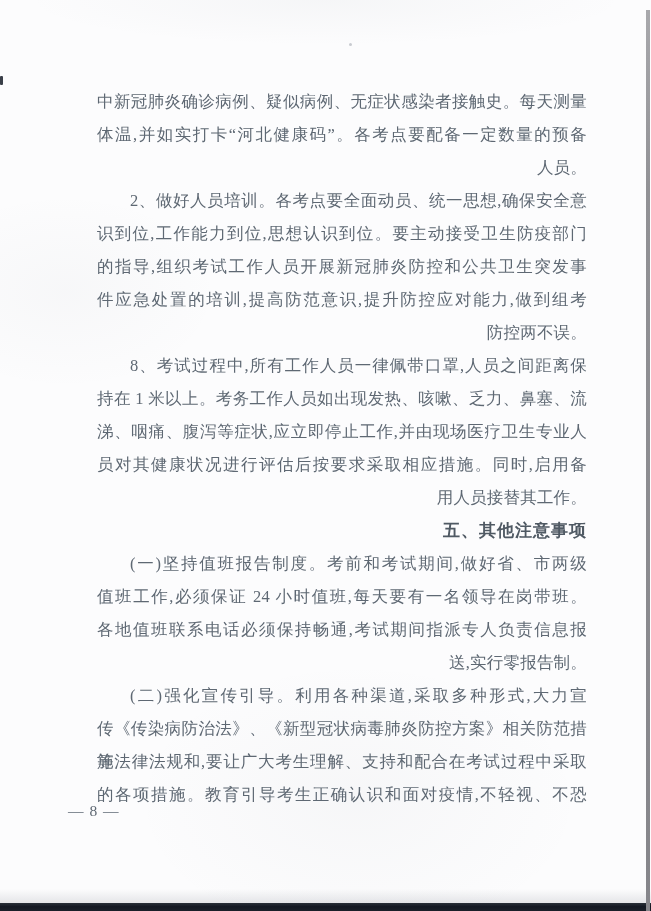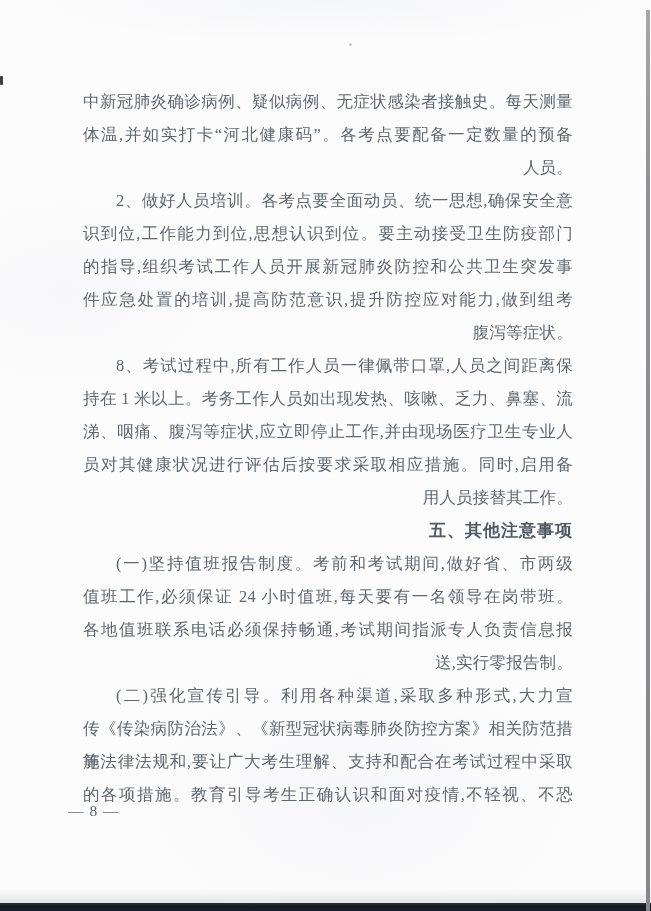--- a/index.html
+++ b/index.html
@@ -10,21 +10,21 @@
     overflow: hidden;
     background:
       radial-gradient(ellipse 220px 140px at 10% 32%, rgba(90,100,110,0.03), transparent 70%),
       radial-gradient(ellipse 320px 200px at 55% 88%, rgba(90,100,110,0.035), transparent 70%),
       radial-gradient(ellipse 400px 60px at 50% 0%, rgba(120,130,140,0.05), transparent 75%),
       var(--paper, #fcfcfd);
     font-family: "Liberation Serif", "DejaVu Serif", serif;
   }
   .doc-text {
     position: absolute;
-    left: 83px;
+    left: 97px;
     top: 85px;
     width: 490px;
     color: var(--ink, #5e6873);
     font-size: 16.5px;
     line-height: 33px;
   }
   .para { margin: 0; }
   .line {
     height: 33px;
     line-height: 33px;
@@ -105,21 +105,21 @@
       <div class="para body">
         <div class="line fill">中新冠肺炎确诊病例、疑似病例、无症状感染者接触史。每天测量</div>
         <div class="line fill">体温,并如实打卡“河北健康码”。各考点要配备一定数量的预备</div>
         <div class="line">人员。</div>
       </div>
       <div class="para body">
         <div class="line fill indent">2、做好人员培训。各考点要全面动员、统一思想,确保安全意</div>
         <div class="line fill">识到位,工作能力到位,思想认识到位。要主动接受卫生防疫部门</div>
         <div class="line fill">的指导,组织考试工作人员开展新冠肺炎防控和公共卫生突发事</div>
         <div class="line fill">件应急处置的培训,提高防范意识,提升防控应对能力,做到组考</div>
-        <div class="line">腹泻等症状。</div>
+        <div class="line">防控两不误。</div>
       </div>
       <div class="para body">
         <div class="line fill indent">8、考试过程中,所有工作人员一律佩带口罩,人员之间距离保</div>
         <div class="line fill">持在 1 米以上。考务工作人员如出现发热、咳嗽、乏力、鼻塞、流</div>
         <div class="line fill">涕、咽痛、腹泻等症状,应立即停止工作,并由现场医疗卫生专业人</div>
         <div class="line fill">员对其健康状况进行评估后按要求采取相应措施。同时,启用备</div>
         <div class="line">用人员接替其工作。</div>
       </div>
       <div class="para heading">
         <div class="line indent">五、其他注意事项</div>

